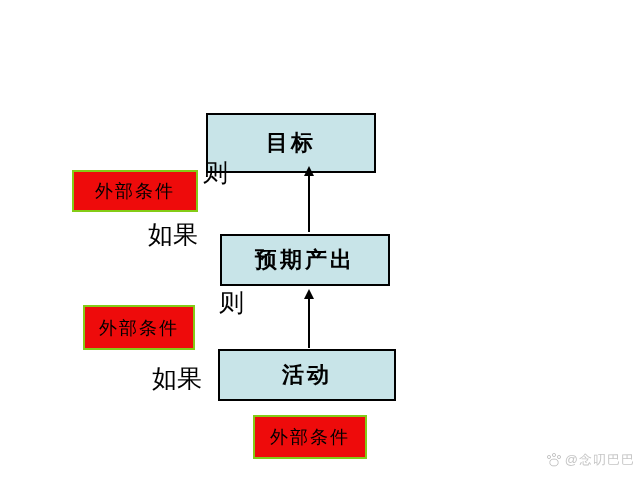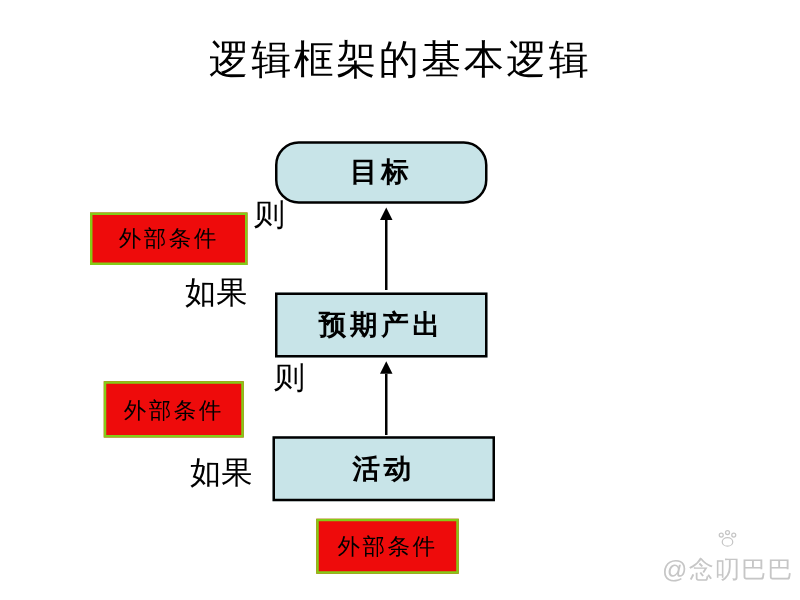--- a/index.html
+++ b/index.html
@@ -17,21 +17,21 @@
     text-align:center; font-size:32px; font-weight:500; letter-spacing:2px;
   }
 
   .flow-box {
     position:absolute;
     background:#c8e4e8;
     border:2px solid #000;
     display:flex; align-items:center; justify-content:center;
     font-size:22px; font-weight:700; letter-spacing:3px;
   }
-  #box-goal     { left:220px; top:113px; width:170px; height:50px;border-radius:19px; }
+  #box-goal     { left:206px; top:113px; width:170px; height:60px; }
   #box-output   { left:220px; top:234px; width:170px; height:52px; }
   #box-activity { left:218px; top:349px; width:178px; height:52px; }
 
   .cond-box {
     position:absolute;
     background:#ee0b0b;
     border:2px solid #84cc16;
     display:flex; align-items:center; justify-content:center;
     font-size:18px; letter-spacing:2px;
   }
@@ -55,32 +55,30 @@
     border-right:5px solid transparent;
     border-bottom:10px solid #000;
   }
   .arrow .shaft { width:2px; flex:1; background:#000; }
   #arrow-output-to-goal    { left:303px; top:166px; height:66px; }
   #arrow-activity-to-output{ left:303px; top:289px; height:59px; }
 
   .watermark {
     position:absolute; right:5px; bottom:11px;
     display:flex; align-items:center; gap:2px;
-    color:#c6c6c6; font-size:20px; letter-spacing:1px;
+    color:#c6c6c6; font-size:13px; letter-spacing:1px;
     font-family:"Liberation Sans","DejaVu Sans",sans-serif;
-    flex-direction:column;
   }
   .watermark svg { display:block; }
 </style>
 </head>
 <body>
 
 <div class="slide">
 
-  <div class="title">逻辑框架的基本逻辑</div>
 
   <div class="flow-box" id="box-goal">
     <span>目标</span>
   </div>
   <div class="flow-box" id="box-activity">
     <span>活动</span>
   </div>
   <div class="flow-box" id="box-output">
     <span>预期产出</span>
   </div>

